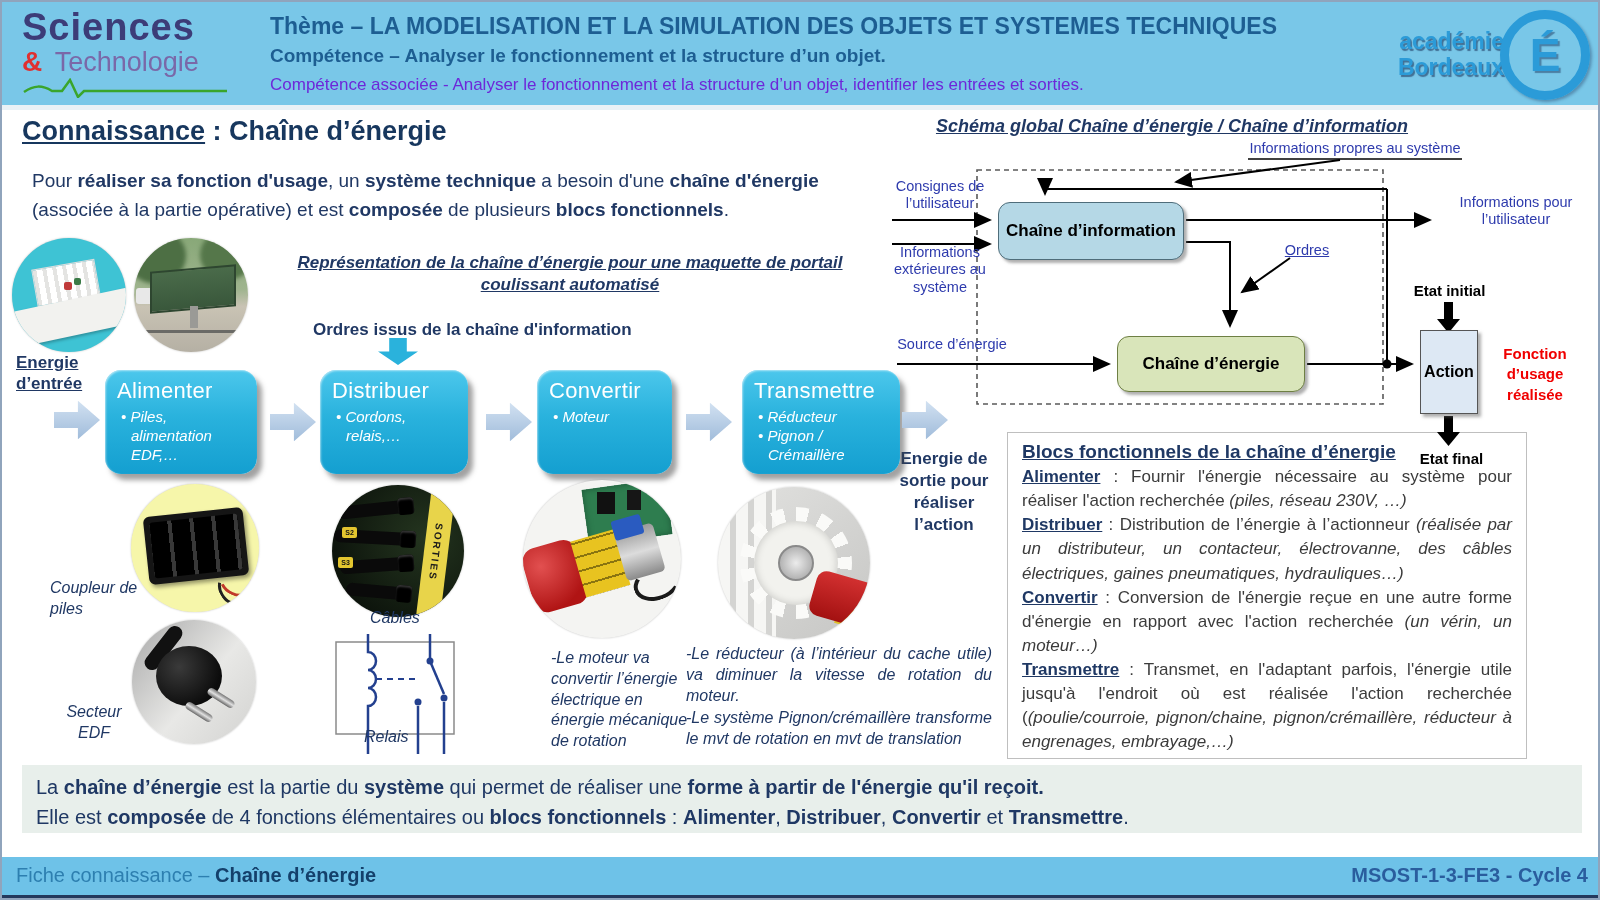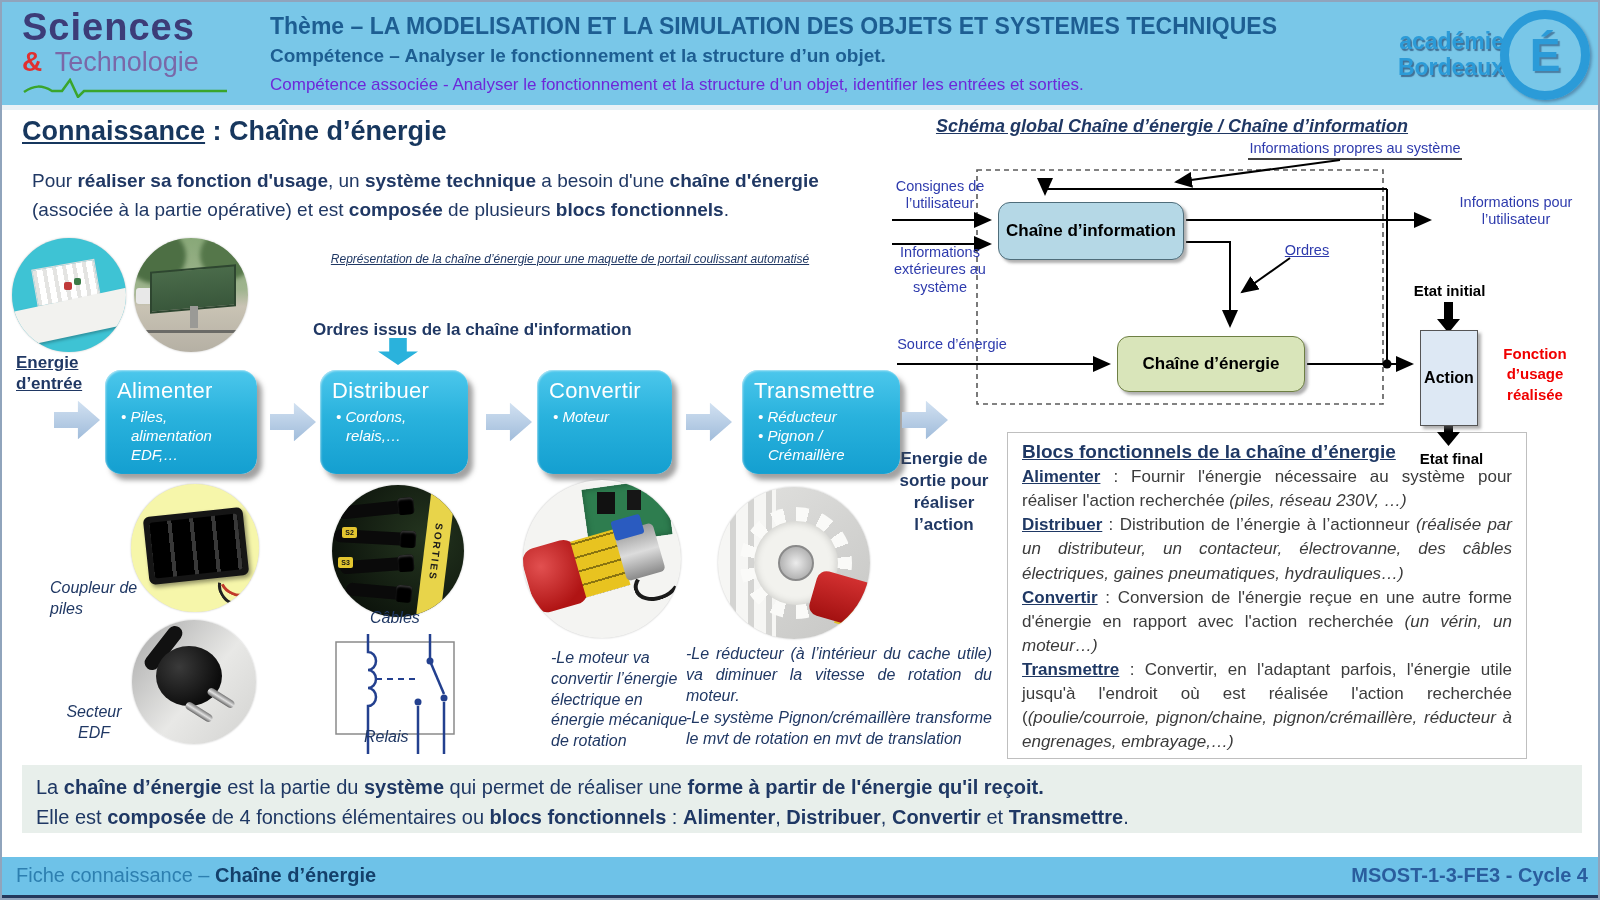--- a/index.html
+++ b/index.html
@@ -25,21 +25,21 @@
   .acad-text{position:absolute;right:88px;top:26px;text-align:right;font-size:23px;font-weight:bold;color:#2b9bd8;line-height:1.15;text-shadow:1.5px 1.5px 1px rgba(20,40,80,.55);}
   .acad-circle{position:absolute;right:2px;top:8px;width:72px;height:72px;border:9px solid #2b9bd8;border-radius:50%;
     display:flex;align-items:center;justify-content:center;font-size:46px;font-weight:bold;color:#2b9bd8;
     text-shadow:2px 2px 1px rgba(20,40,80,.45);box-shadow:2px 2px 3px rgba(20,40,80,.35);}
   
   .page-title{left:20px;top:114px;font-size:27px;font-weight:bold;color:#17375e;}
   .page-title .u{text-decoration:underline;}
   .intro{left:30px;top:164px;width:850px;font-size:19px;color:#203864;line-height:1.55;}
   .b{font-weight:bold;}
   .i{font-style:italic;}
-  .repr-title{left:278px;top:250px;width:580px;text-align:center;font-size:12px;font-weight:normal;font-style:italic;
+  .repr-title{left:278px;top:250px;width:580px;text-align:center;font-size:17px;font-weight:bold;font-style:italic;
     color:#203864;text-decoration:underline;line-height:1.3;}
   .ordres-issus{left:263px;top:318px;font-size:17px;font-weight:bold;color:#203864;margin-left:48px;}
   .energie-entree{left:14px;top:350px;width:95px;font-size:17px;font-weight:bold;color:#203864;line-height:1.25;text-decoration:underline;}
   .energie-sortie{left:886px;top:446px;width:112px;text-align:center;font-size:17px;font-weight:bold;color:#203864;line-height:1.3;}
   
   .block{position:absolute;top:368px;height:104px;border-radius:16px;
     background:linear-gradient(180deg,#4cc7ec 0%,#29b2dd 45%,#149fd0 100%);
     box-shadow:inset 1px 1px 2px rgba(255,255,255,.55), 5px 6px 5px rgba(70,70,70,.5);
     color:#fff;padding:8px 12px;box-sizing:border-box;}
   .block-title{font-size:22px;font-weight:500;letter-spacing:.3px;margin-bottom:4px;}
@@ -115,21 +115,21 @@
   .relais-cap{position:absolute;left:30px;bottom:8px;}
   
   .schema-title{left:920px;top:114px;width:500px;text-align:center;font-size:18px;font-weight:bold;font-style:italic;
     color:#203864;text-decoration:underline;}
   .schema{left:888px;top:112px;width:702px;height:362px;z-index:5;}
   .slabel{position:absolute;font-size:14.5px;color:#2e3bad;line-height:1.2;text-align:center;}
   .sbox{position:absolute;display:flex;align-items:center;justify-content:center;text-align:center;
     font-weight:bold;color:#000;box-shadow:3px 3px 3px rgba(110,110,110,.55);box-sizing:border-box;}
   .sbox-info{left:108px;top:88px;width:186px;height:58px;background:#b5d8e6;border:1.5px solid #4f6d7a;border-radius:12px;font-size:17px;line-height:1.2;}
   .sbox-energie{left:227px;top:222px;width:188px;height:56px;background:#d9e5ba;border:1.5px solid #6e7f44;border-radius:12px;font-size:17px;}
-  .sbox-action{left:530px;top:216px;width:58px;height:96px;background:#dde8f4;border:1.5px solid #555;font-size:16px;}
+  .sbox-action{left:530px;top:216px;width:58px;height:84px;background:#dde8f4;border:1.5px solid #555;font-size:16px;}
   .setat{position:absolute;font-size:15px;font-weight:bold;color:#000;text-align:center;}
   .sfonction{position:absolute;left:598px;top:230px;width:94px;text-align:center;font-size:15px;font-weight:bold;color:#f00000;line-height:1.35;}
   
   .blocs-box{left:1005px;top:430px;width:520px;height:327px;background:#fff;border:1.5px solid #bfbfbf;
     padding:8px 14px;box-sizing:border-box;z-index:1;}
   .blocs-title{font-size:19px;font-weight:bold;color:#1f3864;text-decoration:underline;margin-bottom:2px;}
   .blocs-box p{margin:0;font-size:17px;color:#3b3b3b;line-height:1.42;text-align:justify;}
   .term{font-weight:bold;color:#1f3864;text-decoration:underline;}
   
   .summary{left:20px;top:763px;width:1560px;height:68px;background:#e8efeb;padding:7px 14px;box-sizing:border-box;
@@ -295,21 +295,21 @@
 <div class="cap" style="left:684px;top:642px;width:306px;text-align:justify;">
   <p style="margin:0;">-Le réducteur (à l’intérieur du cache utile) va diminuer la vitesse de rotation du moteur.</p>
   <p style="margin:2px 0 0 0;">-Le système Pignon/crémaillère transforme le mvt de rotation en mvt de translation</p>
 </div>
 
 <div class="abs blocs-box">
   <div class="blocs-title">Blocs fonctionnels de la chaîne d’énergie</div>
   <p><span class="term">Alimenter</span><span> : </span><span>Fournir l'énergie nécessaire au système pour réaliser l'action recherchée </span><span class="i">(piles, réseau 230V, …)</span></p>
   <p><span class="term">Distribuer</span><span> : </span><span>Distribution de l’énergie à l’actionneur </span><span class="i">(réalisée par un distributeur, un contacteur, électrovanne, des câbles électriques, gaines pneumatiques, hydrauliques…)</span></p>
   <p><span class="term">Convertir</span><span> : </span><span>Conversion de l'énergie reçue en une autre forme d'énergie en rapport avec l'action recherchée </span><span class="i">(un vérin, un moteur…)</span></p>
-  <p><span class="term">Transmettre</span><span> : </span><span>Convertir, en l'adaptant parfois, l'énergie utile jusqu'à l'endroit où est réalisée l'action recherchée </span>(<span class="i" style="font-style:italic">(poulie/courroie, pignon/chaine, pignon/crémaillère, réducteur à engrenages, embrayage,…)</span></p>
+  <p><span class="term">Transmettre</span><span> : </span><span>Transmet, en l'adaptant parfois, l'énergie utile jusqu'à l'endroit où est réalisée l'action recherchée </span>(<span class="i" style="font-style:italic">(poulie/courroie, pignon/chaine, pignon/crémaillère, réducteur à engrenages, embrayage,…)</span></p>
 </div>
 
 <div class="abs schema-title">Schéma global Chaîne d’énergie / Chaîne d’information</div>
 <div class="abs schema">
   <svg width="702" height="362" viewBox="0 0 702 362" style="position:absolute;left:0;top:0;">
     <defs>
       <marker id="ah" markerWidth="10" markerHeight="8" refX="8" refY="4" orient="auto">
         <path d="M0,0 L9,4 L0,8 z" fill="#000"></path>
       </marker>
     </defs>

